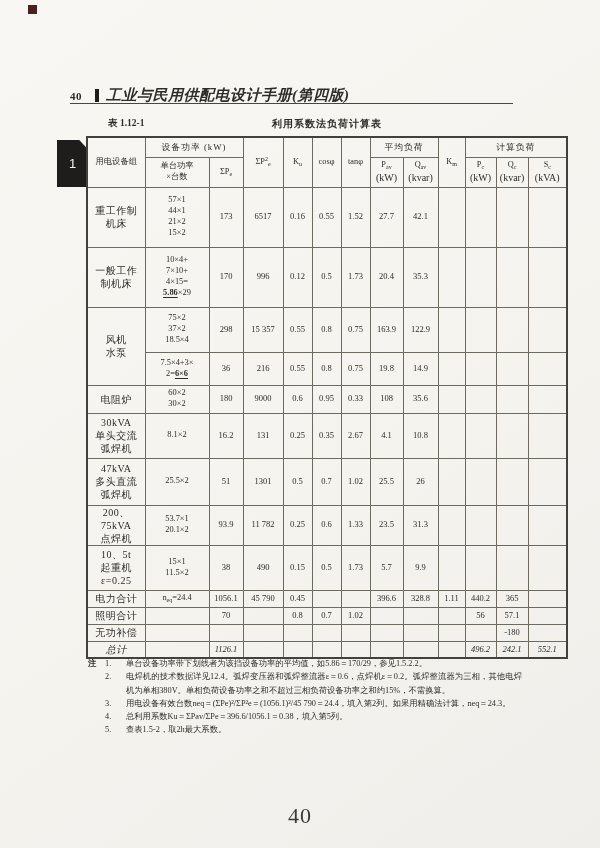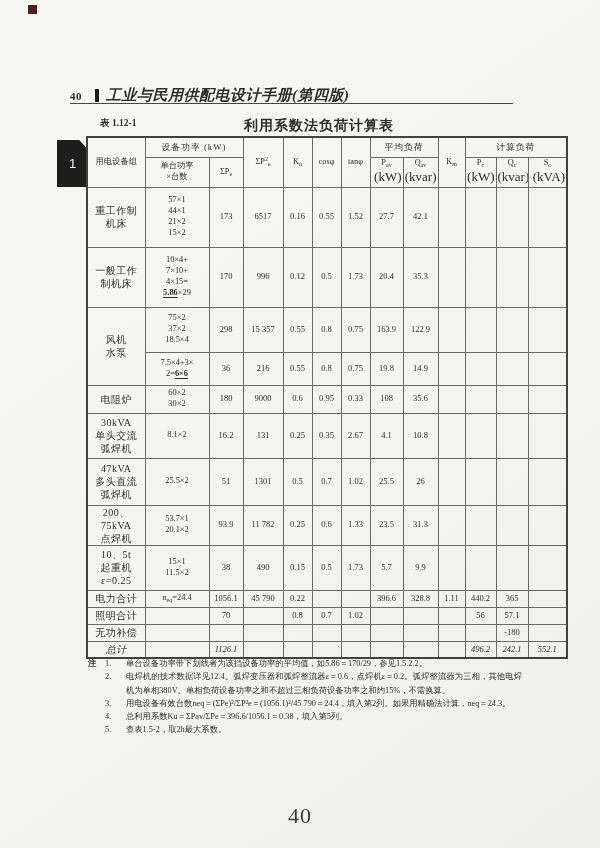--- a/index.html
+++ b/index.html
@@ -24,23 +24,23 @@
 
   
   .chapter-tab{
     position:absolute;left:57px;top:140px;width:31px;height:47px;background:#1e1d1b;
     clip-path:polygon(0 0,72% 0,100% 20%,100% 100%,0 100%);
     color:#f4f2ee;display:flex;align-items:center;justify-content:center;
     font-size:13px;font-family:"Liberation Sans",sans-serif;
   }
 
   
-  .caption{position:absolute;left:82px;top:117px;width:474px;height:14px;}
+  .caption{position:absolute;left:90px;top:117px;width:474px;height:14px;}
   .caption .tno{position:absolute;left:18px;top:0;font-weight:bold;font-size:9.5px;}
-  .caption .ttl{position:absolute;left:0;right:0;top:0;text-align:center;font-weight:bold;font-size:14px;letter-spacing:1px;}
+  .caption .ttl{position:absolute;left:0;right:0;top:0;text-align:center;font-weight:bold;font-size:10px;letter-spacing:1px;}
 
   
   table.calc{
     position:absolute;left:86px;top:136px;width:474px;
     border-collapse:collapse;table-layout:fixed;
     font-size:8.5px;line-height:1.3;color:#2d2b28;
     border:2px solid #44413c;
   }
   table.calc th,table.calc td{
     border:1px solid #6e6a62;padding:0 1px;text-align:center;vertical-align:middle;
@@ -60,21 +60,21 @@
   tbody tr:nth-child(8){height:35px;}
   tbody tr:nth-child(9){height:45px;}
   tbody tr:nth-child(10){height:17px;}
   tbody tr:nth-child(11){height:17px;}
   tbody tr:nth-child(12){height:17px;}
   tbody tr:nth-child(13){height:17px;font-style:italic;}
   td.c-label{font-size:10px;letter-spacing:.5px;margin-top:22px;}
   td.c-power{font-size:8.4px;}
   sub{font-size:6px;vertical-align:-2px;line-height:0;}
   sup{font-size:6px;vertical-align:3px;line-height:0;}
-  .unit{font-size:13px;margin-top:1px;text-align:right;}
+  .unit{font-size:10px;margin-top:1px;}
   .u{text-decoration:underline;text-underline-offset:1.5px;font-weight:bold;}
 
   
   .notes{position:absolute;left:88px;top:657px;width:434px;display:flex;font-size:8.3px;line-height:1.6;}
   .notes-label{width:17px;font-weight:bold;flex:0 0 auto;}
   .notes-items{flex:1;}
   .note-item{display:flex;}
   .note-no{width:13px;flex:0 0 auto;}
   .note-text{flex:1;text-align:justify;margin-left:8px;}
 
@@ -339,21 +339,21 @@
         </tr>
         <tr>
           <td class="c-label">
             <div>电力合计</div>
           </td>
           <td class="c-power">
             <div><span>n</span><sub>eq</sub><span>=24.4</span></div>
           </td>
           <td>1056.1</td>
           <td>45 790</td>
-          <td>0.22</td>
+          <td>0.45</td>
           <td></td>
           <td></td>
           <td>396.6</td>
           <td>328.8</td>
           <td>1.11</td>
           <td>440.2</td>
           <td>365</td>
           <td></td>
         </tr>
         <tr>

